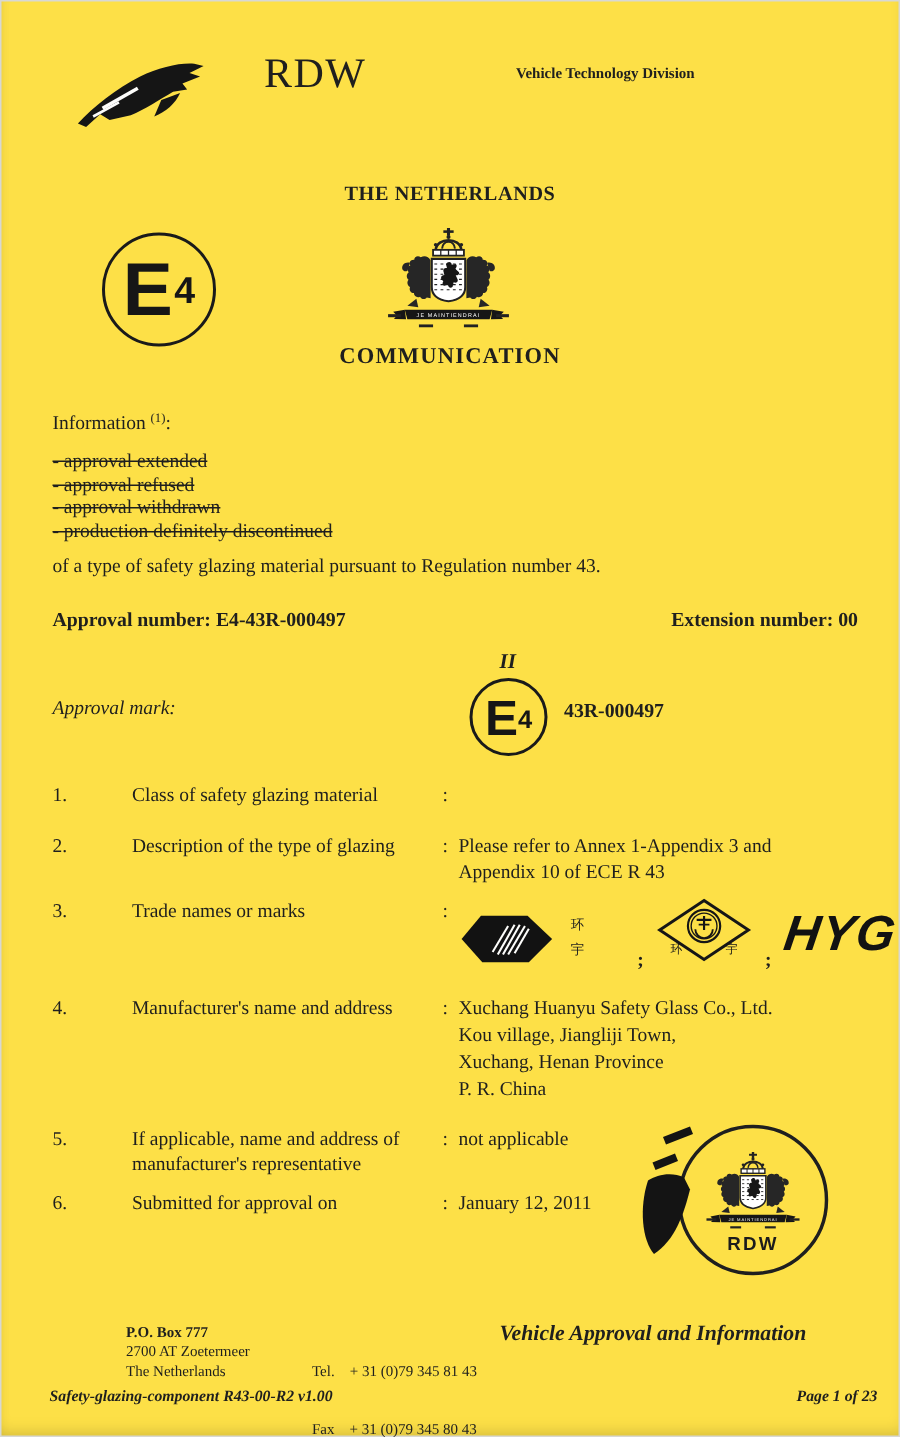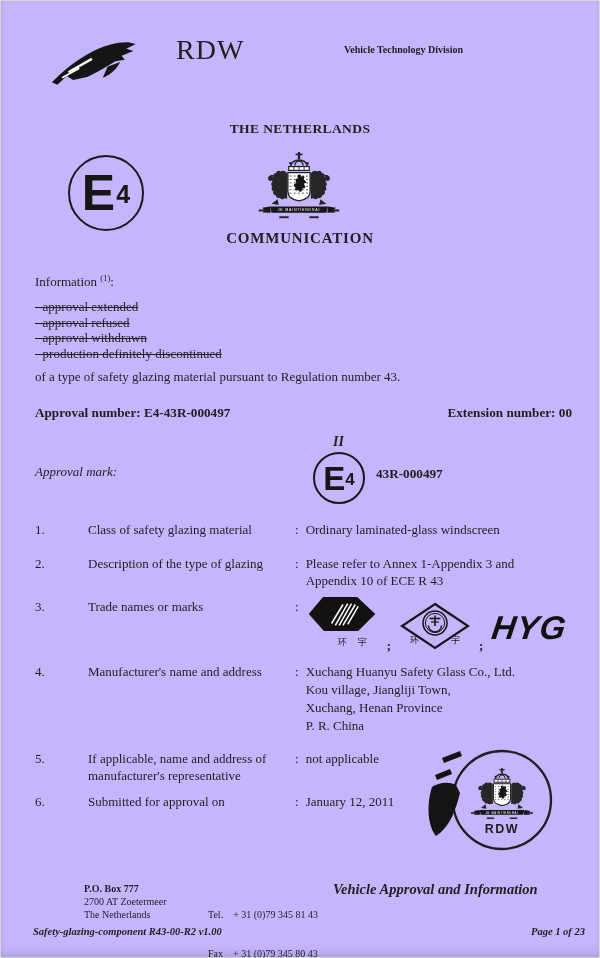--- a/index.html
+++ b/index.html
@@ -1,18 +1,18 @@
 <!DOCTYPE html>
 <html><head>
 <meta charset="utf-8">
 <style>
   html,body{margin:0;padding:0;background:#e9e9e6;}
   #page{
     position:relative;width:600px;height:958px;margin:0 auto;
-    background:#c4b5fd;color:#1f1f1e;overflow:hidden;
+    background:#fde047;color:#1f1f1e;overflow:hidden;
     font-family:"Liberation Serif","DejaVu Serif",serif;
     box-shadow:inset 0 0 0 1px #d8d8d3, inset 0 -7px 12px -6px rgba(0,0,0,.22), inset 5px 0 10px -8px rgba(0,0,0,.12);
   }
   .s{position:absolute;}
   .b{font-weight:700;}
   .pre{white-space:pre-line;}
   .prehard{white-space:pre;}
 
   
   .brand{left:176px;top:34px;font-size:28px;letter-spacing:1px;}
@@ -47,21 +47,21 @@
   .ext-num{right:28px;top:405px;font-size:13.2px;font-weight:700;}
   .mark-label{left:35px;top:464px;font-size:13px;font-style:italic;}
   .mark-class{left:333px;top:434px;font-size:14px;font-weight:700;font-style:italic;}
   .mark-code{left:376px;top:466px;font-size:13.2px;font-weight:700;text-align:right;}
 
   
   .item{left:35px;width:545px;display:grid;grid-template-columns:53px 207px auto;
     font-size:13px;line-height:17px;}
   .item .val{display:flex;gap:7px;align-items:flex-start;}
   .tm-row{display:flex;align-items:flex-end;gap:9px;margin-top:-3px;}
-  .tm1{display:flex;flex-direction:column;align-items:flex-end;}
+  .tm1{display:flex;align-items:flex-start;}
   .tm1-caption{font-size:9px;letter-spacing:11px;padding-left:11px;margin-top:1px;}
   .tm-semi{font-size:13px;font-weight:700;line-height:10px;}
   .tm3{font-family:"Liberation Sans","DejaVu Sans",sans-serif;font-weight:700;font-style:italic;
     font-size:33px;line-height:30px;letter-spacing:1px;transform:skewX(-8deg);color:#121212;margin-bottom:8px;}
 
   
   .stamp{left:424px;top:733px;width:134px;height:122px;}
   .stamp-brand{position:absolute;left:18px;top:89px;width:120px;text-align:center;
     font-family:"Liberation Sans","DejaVu Sans",sans-serif;font-weight:700;font-size:12.5px;letter-spacing:1.5px;color:#1c1c1c;}
 
@@ -170,21 +170,20 @@
     <span class="e">E</span>
     <span class="n">4</span>
   </div>
   <div class="s mark-code">43R-000497</div>
 
   <div class="s item" style="top:521px;">
     <div>1.</div>
     <div>Class of safety glazing material</div>
     <div class="val">
         <span class="colon">:</span>
-      <div class="pre">Ordinary laminated-glass windscreen</div>
       </div>
   </div>
 
   <div class="s item" style="top:555px;">
     <div>2.</div>
     <div>Description of the type of glazing</div>
     <div class="val">
         <span class="colon">:</span>
       <div class="pre">Please refer to Annex 1-Appendix 3 and
 Appendix 10 of ECE R 43</div>

